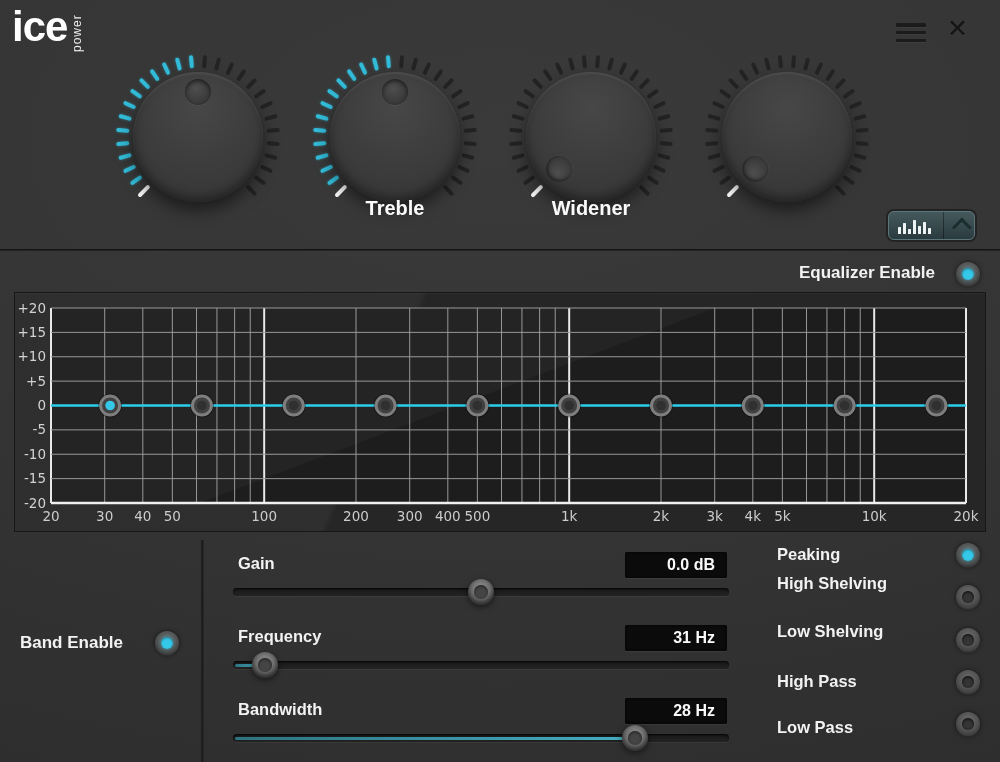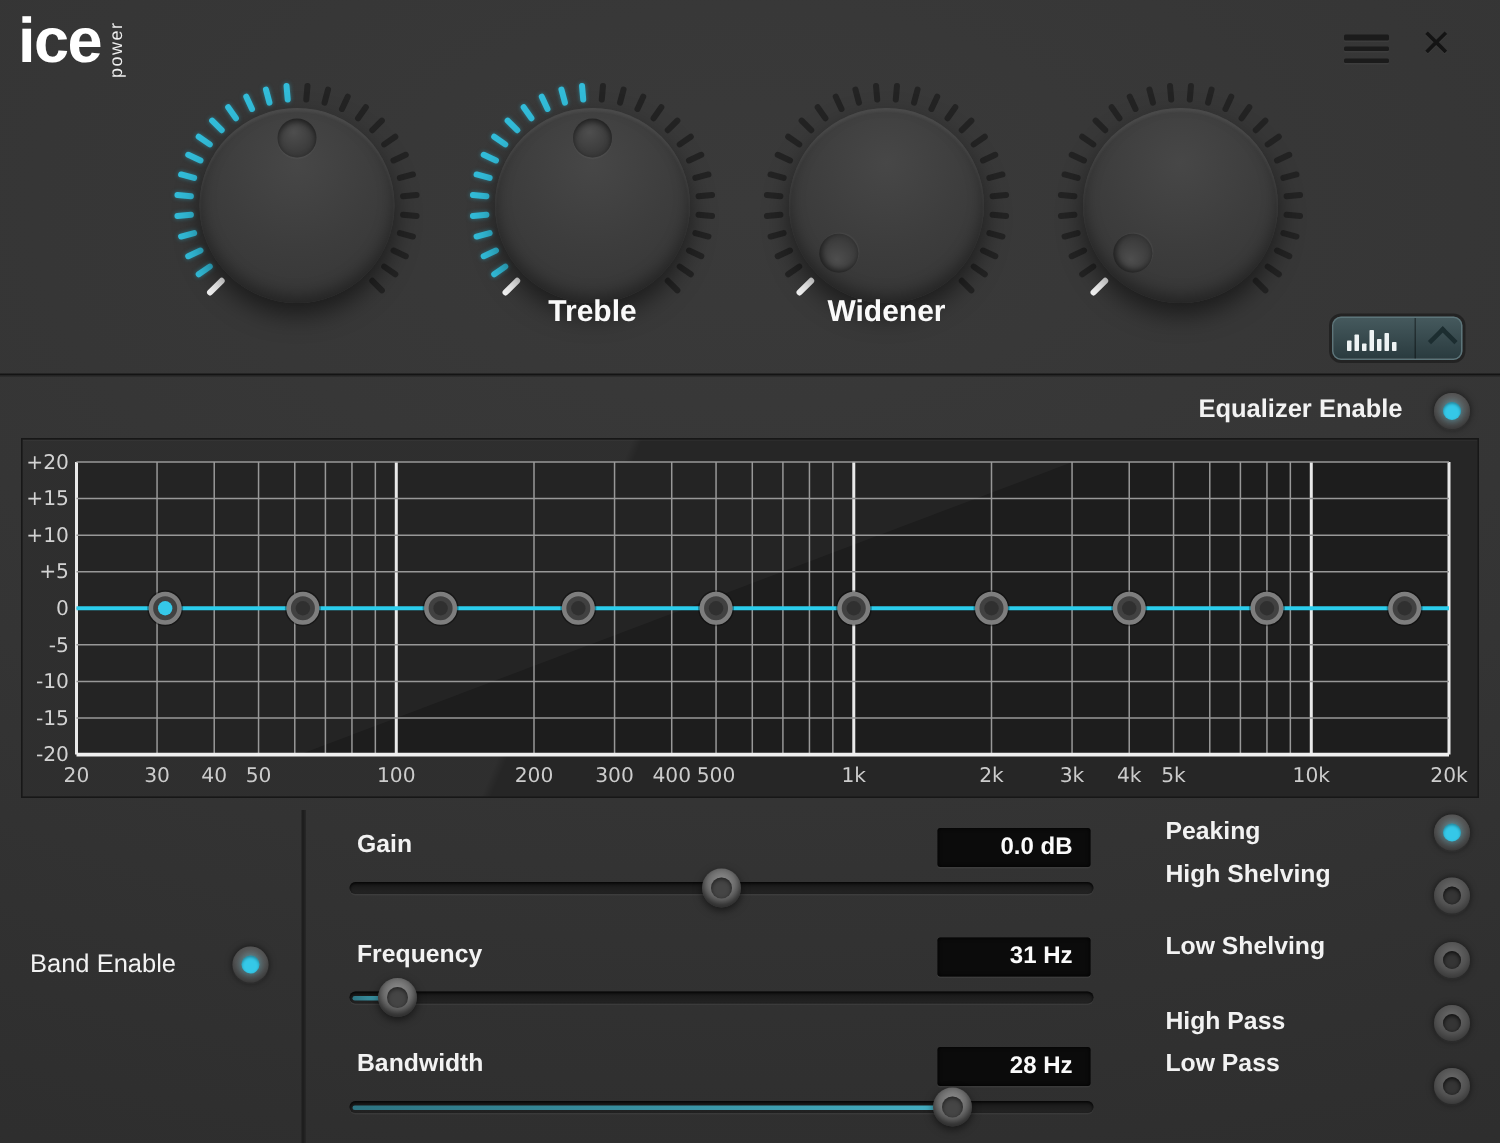--- a/index.html
+++ b/index.html
@@ -46,21 +46,21 @@
   .radio::after{content:"";position:absolute;inset:6px;border-radius:50%;background:#353535;box-shadow:inset 0 1px 3px rgba(0,0,0,0.8);}
   .radio.on::after{background:#35c8e8;box-shadow:inset 0 1px 2px rgba(0,0,0,0.35), 0 0 5px rgba(53,200,232,0.5);}
   .eq-panel{position:absolute;left:14px;top:292px;width:972px;height:240px;box-sizing:border-box;
     background:linear-gradient(113deg, rgba(255,255,255,0.040) 0%, rgba(255,255,255,0.040) 38%, rgba(255,255,255,0) 38.6%), #262626;
     border:1px solid #171717;box-shadow:inset 0 1px 0 rgba(255,255,255,0.03);}
   .eq-panel svg{position:absolute;left:0;top:0;}
   .eq-panel svg text{font-family:"DejaVu Sans","Liberation Sans",sans-serif;}
   
   .band-section{position:absolute;left:0;top:532px;width:1000px;height:230px;}
   .divider-v{position:absolute;left:201px;top:8px;bottom:0;width:2px;background:#1e1e1e;border-right:1px solid rgba(255,255,255,0.04);}
-  .band-enable-label{position:absolute;left:20px;top:101px;font-size:17px;font-weight:normal;}
+  .band-enable-label{position:absolute;left:20px;top:101px;font-size:17px;font-weight:bold;}
   .slider-row{position:absolute;left:233px;width:496px;height:64px;}
   .slabel{position:absolute;left:5px;top:2px;font-size:16.5px;font-weight:bold;}
   .vbox{position:absolute;left:392px;top:0;width:102px;height:26px;background:#0b0b0b;border-radius:2px;
     color:#fafafa;font-size:16px;font-weight:bold;text-align:right;line-height:26px;padding-right:12px;box-sizing:border-box;
     box-shadow:inset 0 0 3px #000, 0 1px 0 rgba(255,255,255,0.05);}
   .track{position:absolute;left:0;top:36px;width:496px;height:8px;border-radius:4px;cursor:pointer;
     background:linear-gradient(#171717,#242424);
     box-shadow:0 1px 0 rgba(255,255,255,0.05), inset 0 1px 2px rgba(0,0,0,0.85);}
   .fill{position:absolute;left:2px;top:2.5px;height:3px;border-radius:2px;background:linear-gradient(90deg,#2d7381,#44aec2);}
   .thumb{position:absolute;top:-9px;width:26px;height:26px;border-radius:50%;cursor:grab;
@@ -401,18 +401,18 @@
       </div>
     <div id="filter-rows">
         <div class="filter-label" style="top:13px">Peaking</div>
         <div class="radio on" style="left:956px;top:11px"></div>
         <div class="filter-label" style="top:42px">High Shelving</div>
         <div class="radio" style="left:956px;top:53px"></div>
         <div class="filter-label" style="top:90px">Low Shelving</div>
         <div class="radio" style="left:956px;top:96px"></div>
         <div class="filter-label" style="top:140px">High Pass</div>
         <div class="radio" style="left:956px;top:138px"></div>
-        <div class="filter-label" style="top:168px">Low Pass</div>
+        <div class="filter-label" style="top:186px">Low Pass</div>
         <div class="radio" style="left:956px;top:180px"></div>
       </div>
   </div>
 
 </div>
 
 </body></html>

